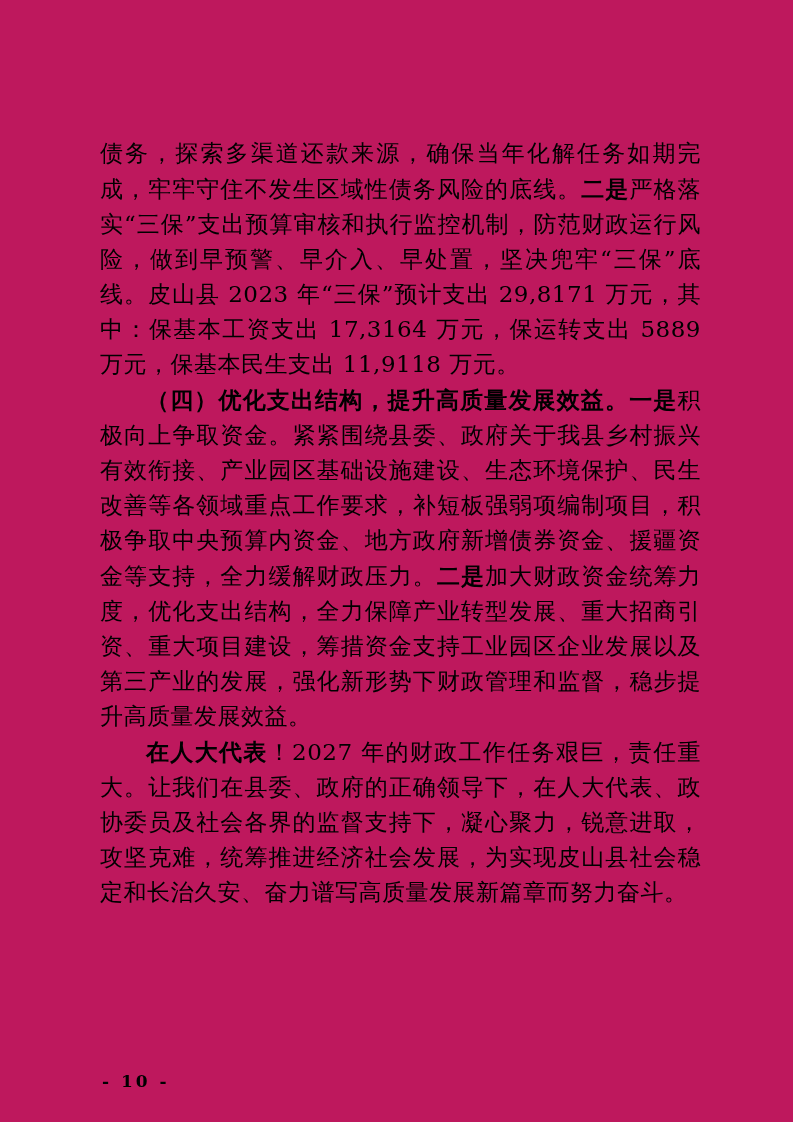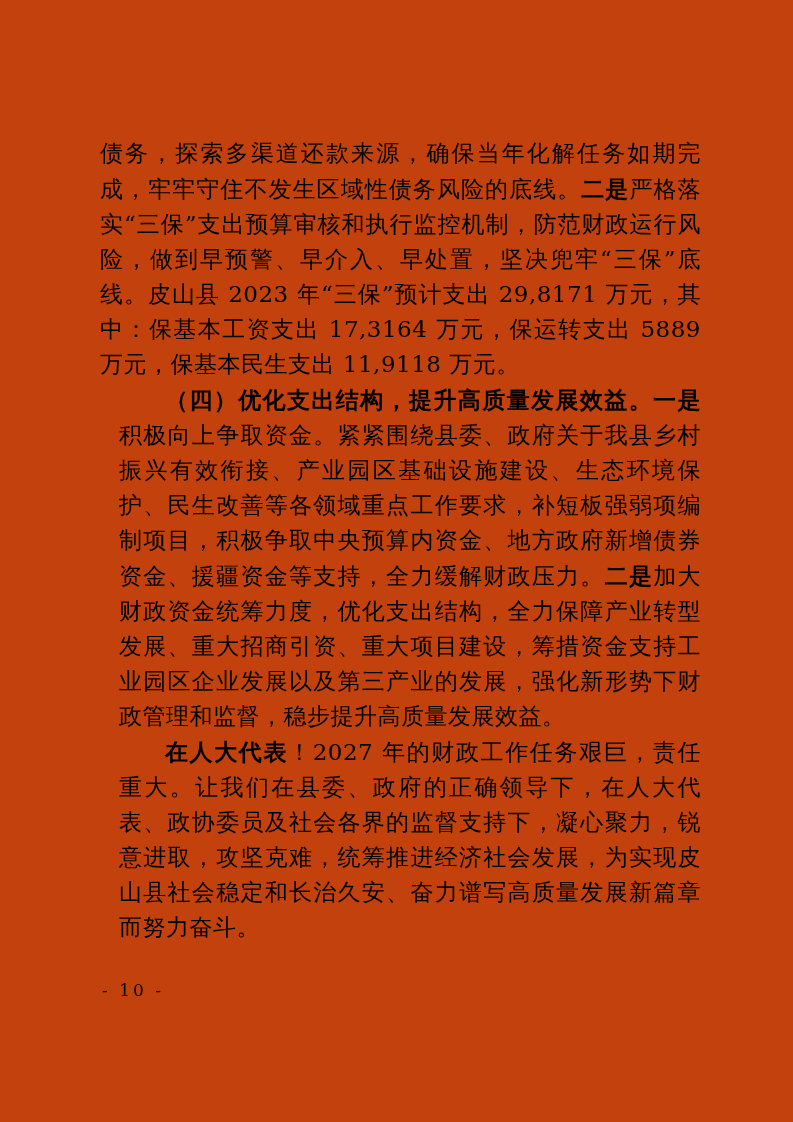--- a/index.html
+++ b/index.html
@@ -4,21 +4,21 @@
 <style>
   html, body {
     margin: 0;
     padding: 0;
     background: #ffffff;
   }
   .page {
     position: relative;
     width: 793px;
     height: 1122px;
-    background: #c2410c;
+    background: #be185d;
     color: #000000;
     font-family: "DejaVu Serif", "Liberation Serif", serif;
     overflow: hidden;
   }
   .text-block {
     position: absolute;
     left: 100px;
     top: 136px;
     width: 601px;
     font-size: 23px;
@@ -26,32 +26,32 @@
     text-align: justify;
     text-justify: inter-character;
     letter-spacing: 0.5px;
   }
   .para {
     margin: 0;
     padding: 0;
   }
   .para.indent {
     text-indent: 2em;
-    margin-left: 19px;
   }
   .run-bold {
     font-weight: bold;
   }
   .page-number {
     position: absolute;
     left: 102px;
-    top: 980px;
+    top: 1071px;
     font-size: 17px;
     letter-spacing: 3px;
     color: #000000;
+    font-weight: bold;
   }
 </style>
 </head>
 <body>
 
 <div class="page">
 
   <div class="text-block">
 
     <p class="para">

